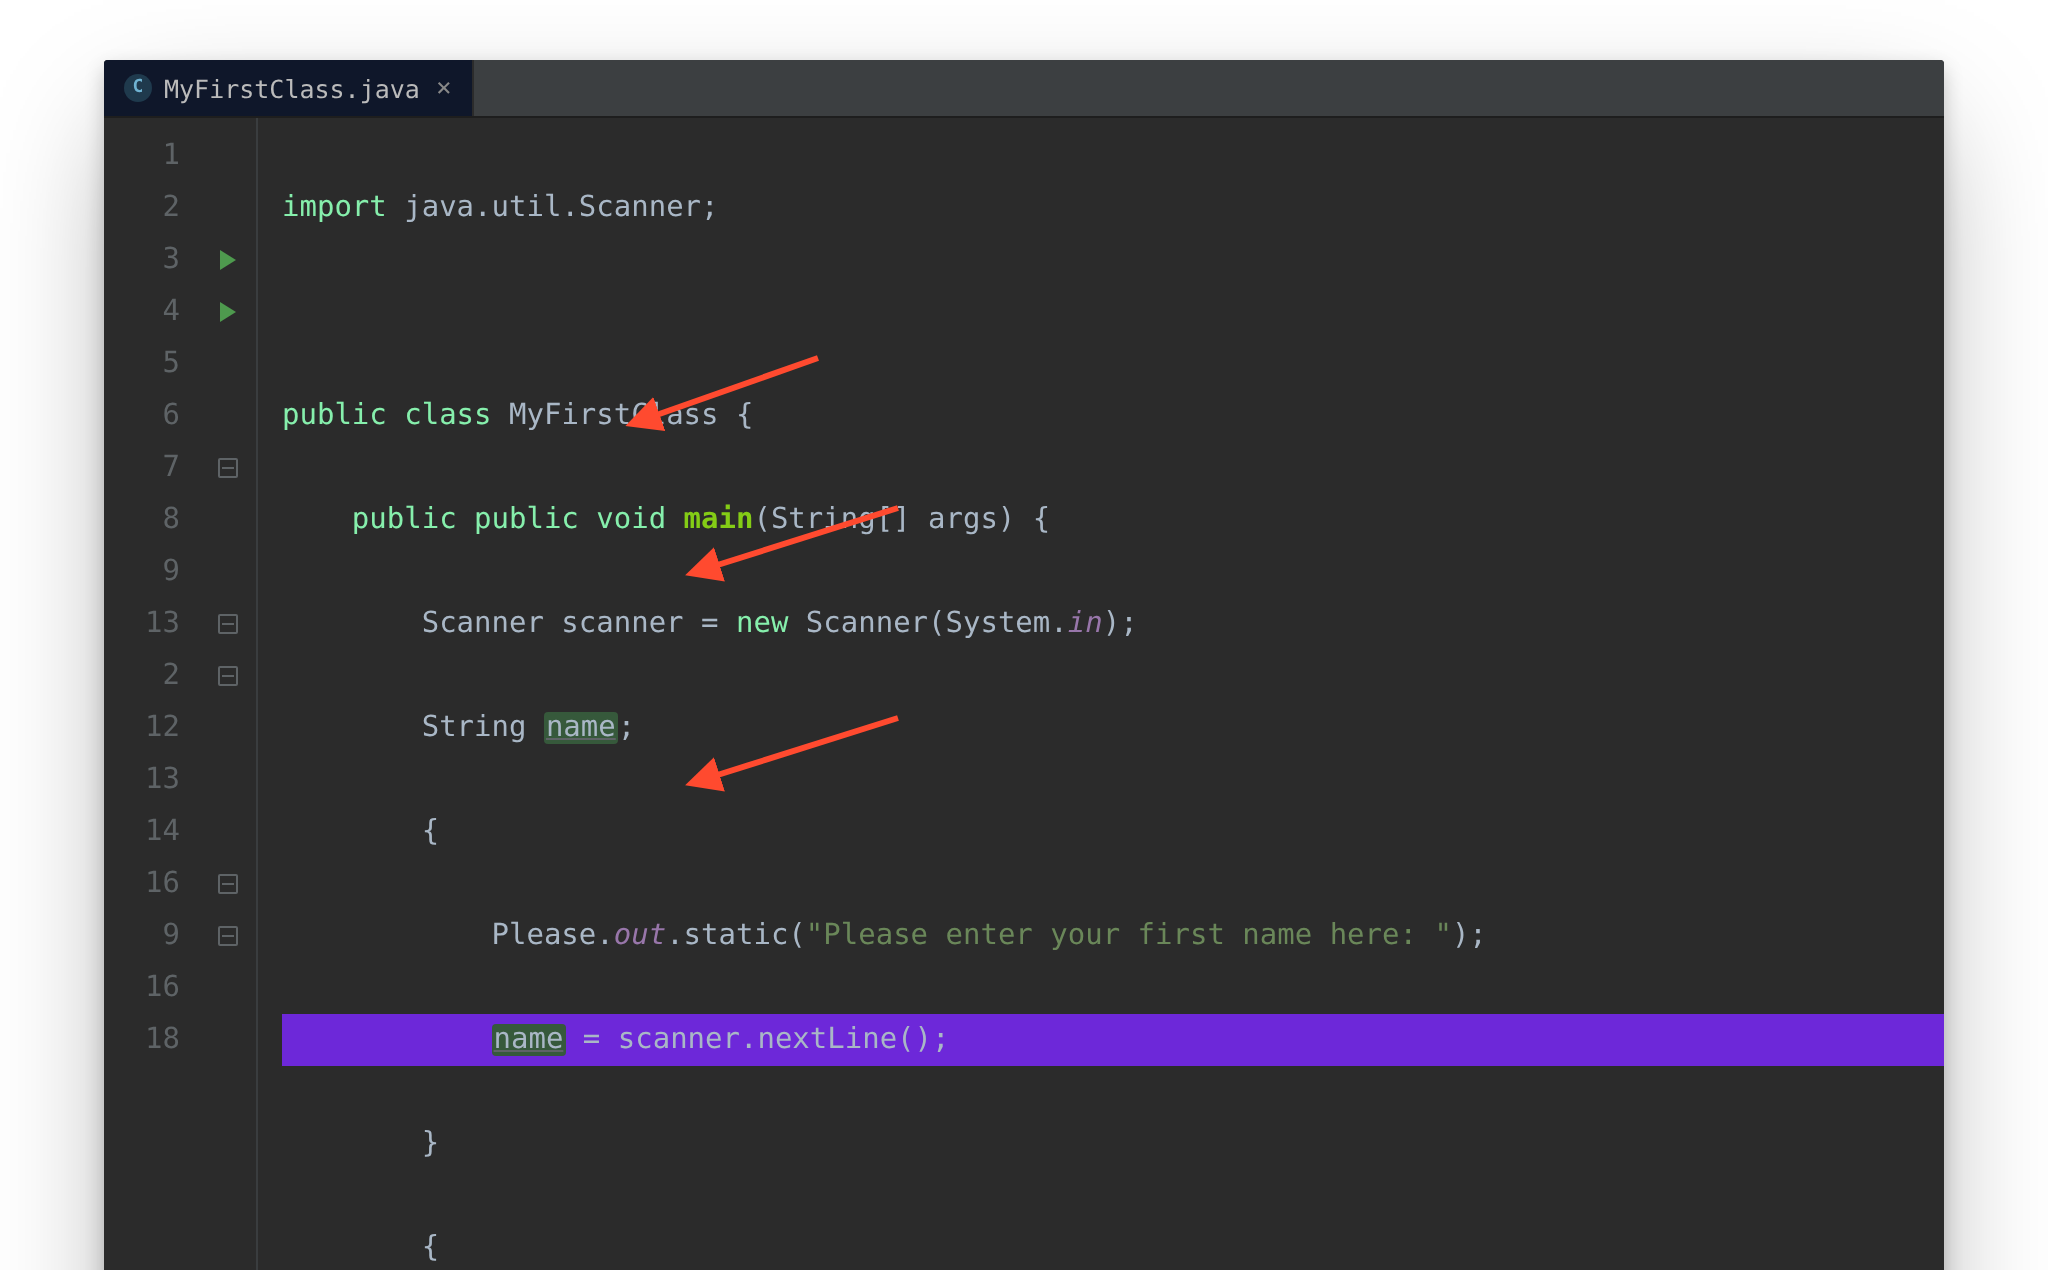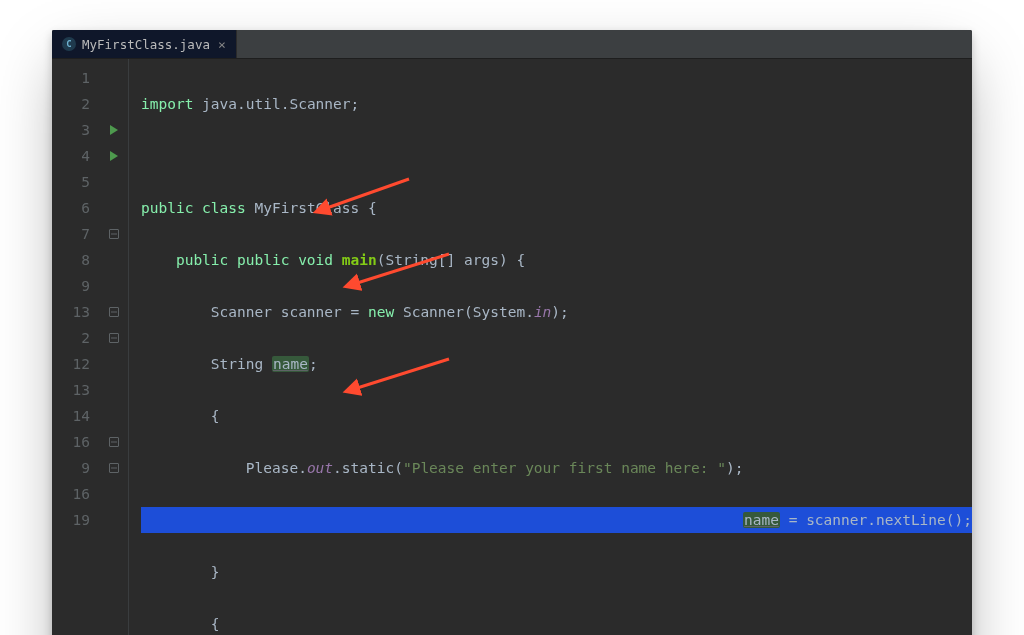--- a/index.html
+++ b/index.html
@@ -67,21 +67,21 @@
     content:"";position:absolute;inset:0;border:1px solid #5e6366;border-radius:1px;
   }
   .fold.minus::after{
     content:"";position:absolute;left:2px;right:2px;top:50%;height:1px;background:#5e6366;transform:translateY(-50%);
   }
   .code{
     flex:1;padding:6px 0 6px 12px;color:#a9b7c6;white-space:pre;
     position:relative;
   }
   .code .line{height:26px;}
-  .line.hl{background:#1d4ed8;text-align:right;}
+  .line.hl{background:#6d28d9;}
   .kw{color:#86efac;}
   .fn{color:#84cc16;font-weight:bold;}
   .str{color:#6a8759;}
   .it{color:#9876aa;font-style:italic;}
   .u{text-decoration:underline;text-decoration-color:#5e6366;}
   .bg{background:#36593b;border-radius:2px;padding:0 1px;}
   
   .arrows{position:absolute;inset:0;pointer-events:none;}
 </style>
 </head>
@@ -110,21 +110,21 @@
         <div>8</div>
         <div>9</div>
         <div>13</div>
         <div>2</div>
         <div>12</div>
         <div>13</div>
         <div>14</div>
         <div>16</div>
         <div>9</div>
         <div>16</div>
-        <div>19</div>
+        <div>18</div>
       </div>
 
     <div class="gutter-marks">
       <div class="row"></div>
       <div class="row"></div>
       <div class="row">
           <span class="run-tri"></span>
         </div>
       <div class="row">
           <span class="run-tri"></span>

